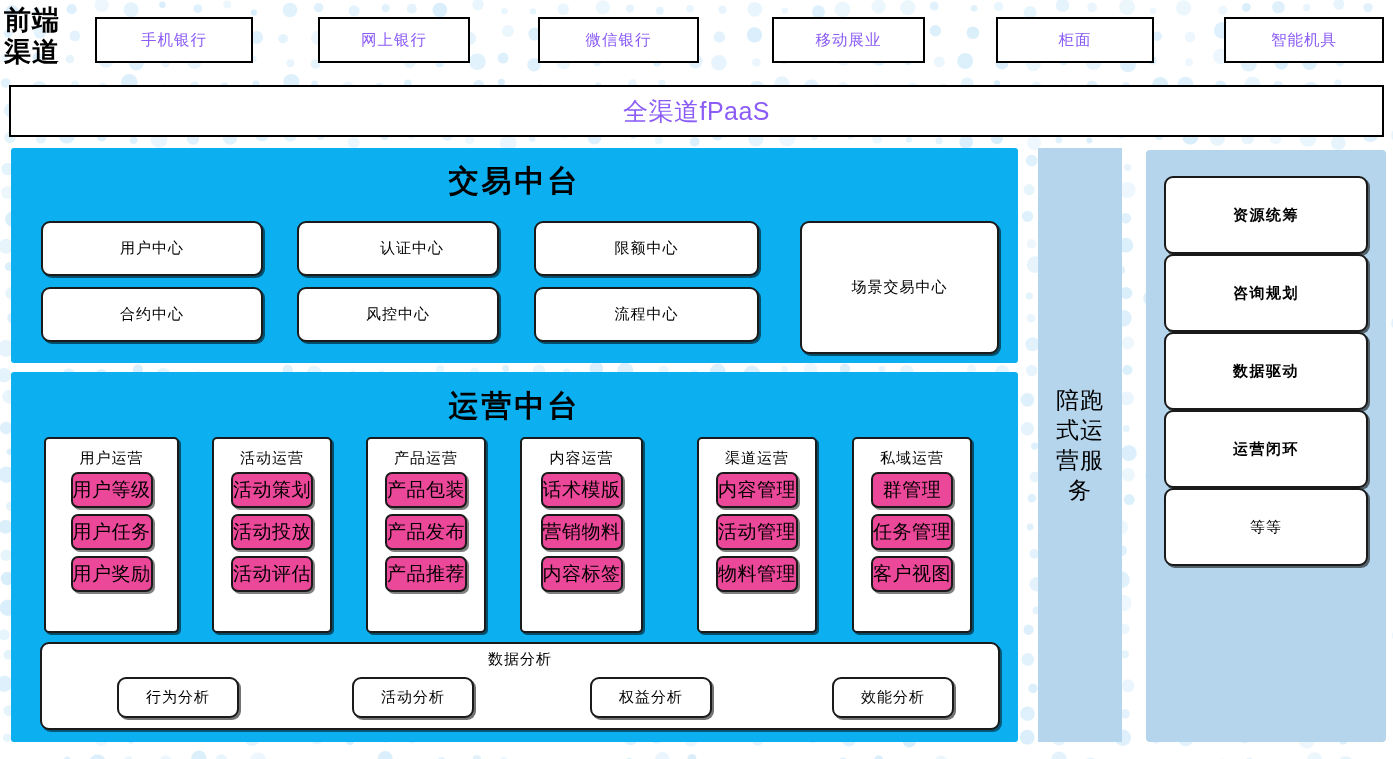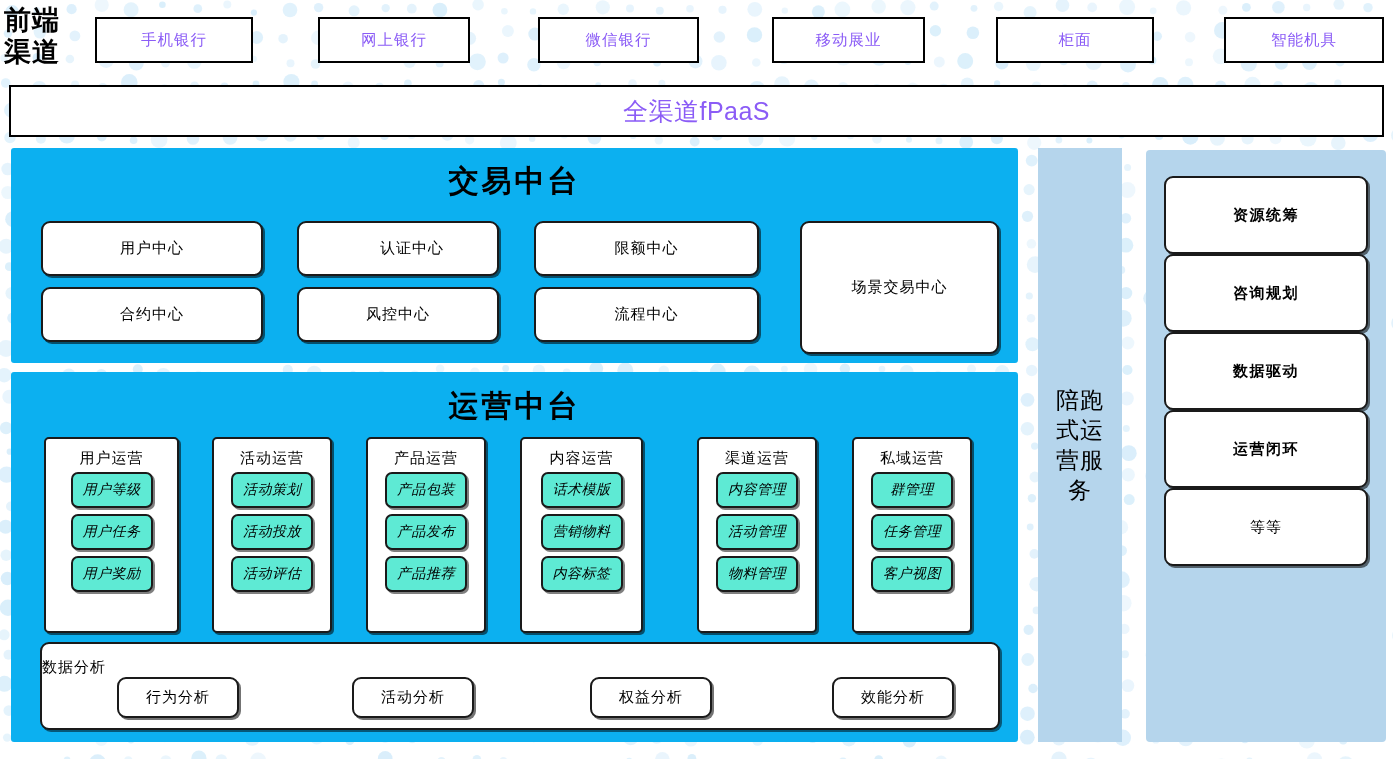--- a/index.html
+++ b/index.html
@@ -146,51 +146,49 @@
     display: flex;
     flex-direction: column;
     gap: 6px;
     width: 100%;
     align-items: center;
     padding: 2px 0 0 0;
   }
   .ops-item {
     width: 82px;
     height: 36px;
-    background: #5eead4;
+    background: #ec4899;
     border: 2.5px solid #1a1a1a;
     border-radius: 7px;
     box-shadow: 2px 2px 0 rgba(0,0,0,0.5);
     display: flex;
     align-items: center;
     justify-content: center;
-    font-size: 14px;
+    font-size: 19px;
     letter-spacing: 0.5px;
     color: #000;
-    font-style: italic;
   }
 
   
   #analysis-strip {
     position: absolute;
     left: 29px; top: 270px;
     width: 960px; height: 88px;
     background: #ffffff;
     border: 2.5px solid #1a1a1a;
     border-radius: 9px;
     box-shadow: 2px 2px 0 rgba(0,0,0,0.5);
   }
   #analysis-title {
     position: absolute;
     left: 0; right: 0; top: 6px;
-    text-align: left;
+    text-align: center;
     font-size: 15px;
     letter-spacing: 1px;
     color: #000;
-    margin-top: 8px;
   }
   .analysis-box {
     position: absolute;
     top: 33px;
     width: 122px;
     height: 41px;
     font-size: 15px;
     letter-spacing: 1px;
   }
 

